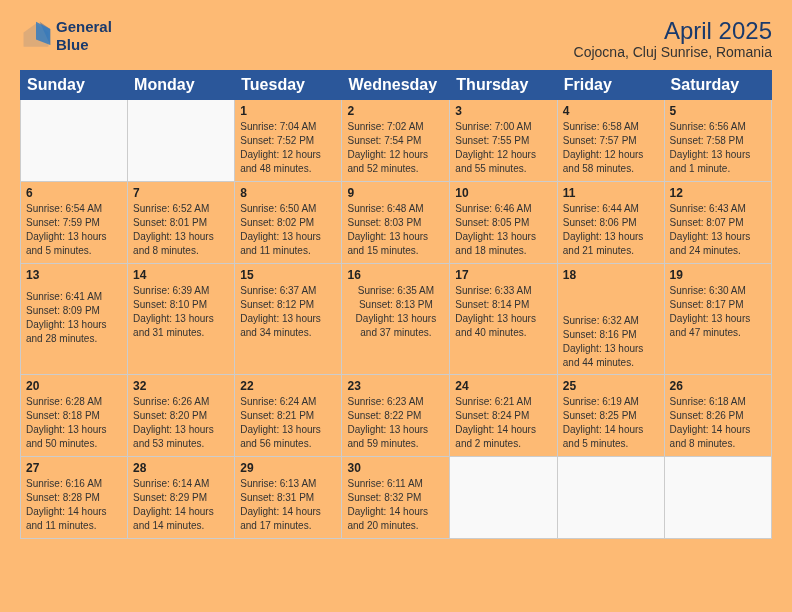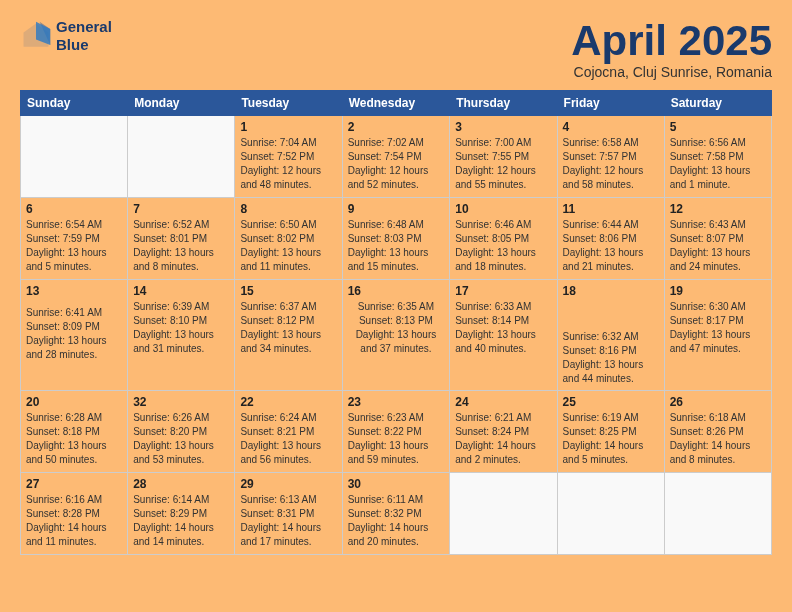--- a/index.html
+++ b/index.html
@@ -34,40 +34,40 @@
       color: #1a3a6c;
     }
     .logo-icon {
       width: 32px;
       height: 32px;
     }
     .title-block {
       text-align: right;
     }
     .main-title {
-      font-size: 42px;
-      font-weight: bold;
+      font-size: 24px;
+      font-weight: normal;
       color: #1a3a6c;
       line-height: 1.1;
     }
     .subtitle {
       font-size: 14px;
       color: #333;
     }
     .calendar {
       width: 100%;
       border-collapse: collapse;
       font-size: 10px;
     }
     .calendar thead th {
       background: #2b579a;
       color: #fff;
       padding: 5px 6px;
       text-align: left;
-      font-size: 12px;
+      font-size: 16px;
       font-weight: bold;
       border: 1px solid #2b579a;
     }
     .calendar tbody td {
       border: 1px solid #ccc;
       vertical-align: top;
       padding: 4px 5px;
       width: 108px;
       min-height: 72px;
       height: 82px;

